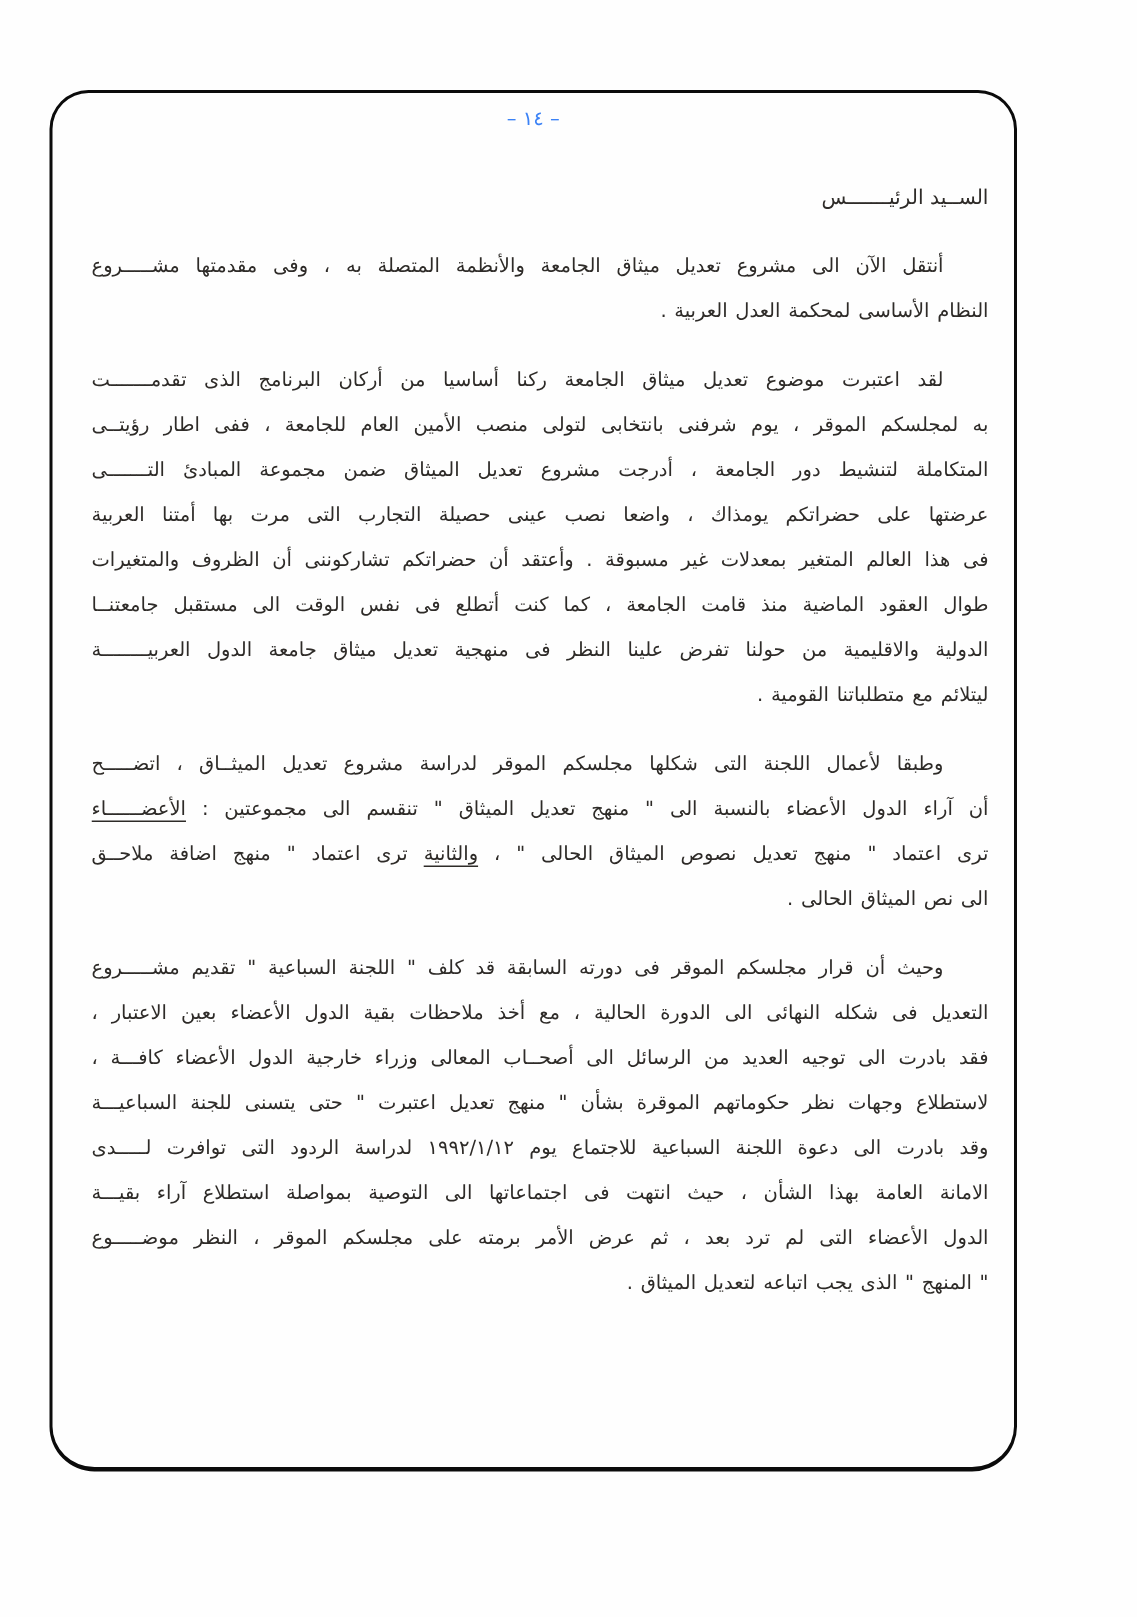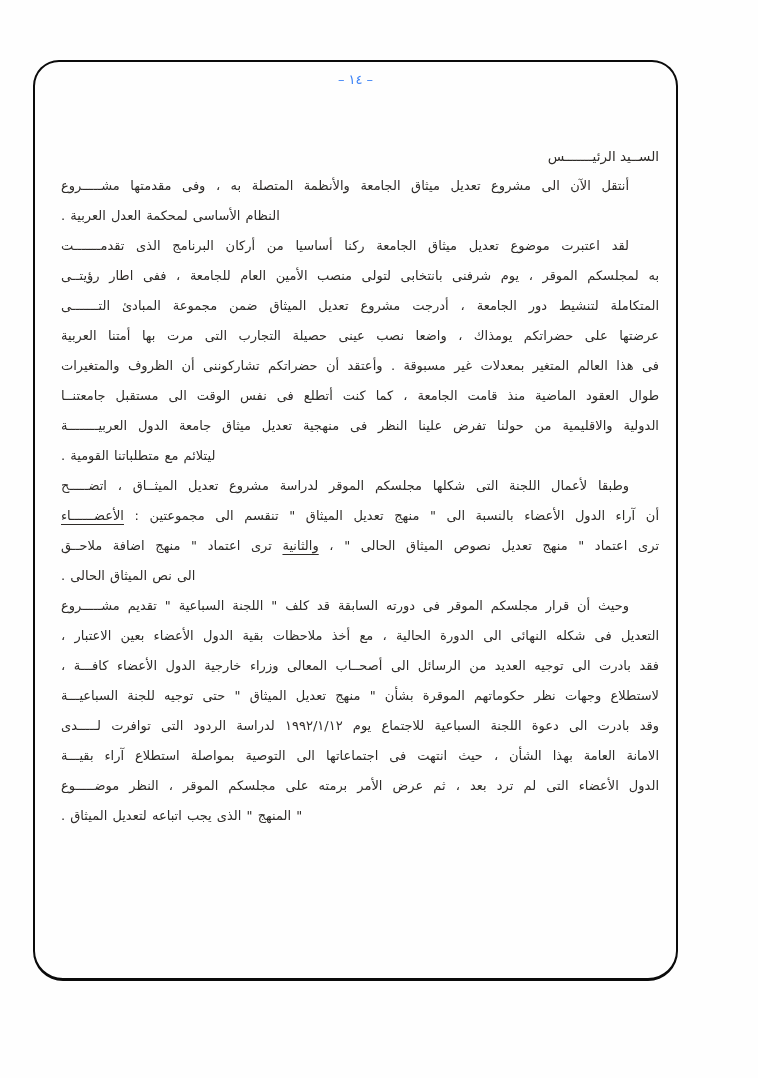--- a/index.html
+++ b/index.html
@@ -31,32 +31,32 @@
     letter-spacing: 1px;
     color: #3b82f6;
     direction: rtl;
   }
   .content {
     direction: rtl;
     padding: 0 17px 0 26px;
     font-size: 13px;
   }
   .salutation {
-    margin-top: 54px;
+    margin-top: 30px;
     line-height: 30px;
     font-size: 13.5px;
     text-align: right;
     white-space: nowrap;
   }
-  .paragraph { margin-top: 0; }
+  .paragraph { margin-top: 16px; }
   .line {
     line-height: 30px;
     height: 30px;
     overflow: hidden;
-    text-align: left;
+    text-align: right;
     word-spacing: 1px;
   }
   .line.j { text-align: justify; text-align-last: justify; }
   .line.ind { padding-right: 30px; }
   .u { text-decoration: underline; text-underline-offset: 4px; }
 </style>
 </head>
 <body>
 
 <div class="scan-page">
@@ -82,21 +82,21 @@
           <div class="paragraph">
             <div class="line j ind"><span>وطبقا لأعمال اللجنة التى شكلها مجلسكم الموقر لدراسة مشروع تعديل الميثــاق ، اتضـــــح</span></div>
             <div class="line j"><span>أن آراء الدول الأعضاء بالنسبة الى " منهج تعديل الميثاق " تنقسم الى مجموعتين : </span><span class="u">الأعضــــــاء</span></div>
             <div class="line j"><span>ترى اعتماد " منهج تعديل نصوص الميثاق الحالى " ، </span><span class="u">والثانية</span><span> ترى اعتماد " منهج اضافة ملاحــق</span></div>
             <div class="line"><span>الى نص الميثاق الحالى .</span></div>
           </div>
           <div class="paragraph">
             <div class="line j ind"><span>وحيث أن قرار مجلسكم الموقر فى دورته السابقة قد كلف " اللجنة السباعية " تقديم مشـــــروع</span></div>
             <div class="line j"><span>التعديل فى شكله النهائى الى الدورة الحالية ، مع أخذ ملاحظات بقية الدول الأعضاء بعين الاعتبار ،</span></div>
             <div class="line j"><span>فقد بادرت الى توجيه العديد من الرسائل الى أصحــاب المعالى وزراء خارجية الدول الأعضاء كافـــة ،</span></div>
-            <div class="line j"><span>لاستطلاع وجهات نظر حكوماتهم الموقرة بشأن " منهج تعديل الميثاق " حتى توجيه للجنة السباعيـــة</span></div>
+            <div class="line j"><span>لاستطلاع وجهات نظر حكوماتهم الموقرة بشأن " منهج تعديل اعتبرت " حتى يتسنى للجنة السباعيـــة</span></div>
             <div class="line j"><span>وقد بادرت الى دعوة اللجنة السباعية للاجتماع يوم ١٩٩٢/١/١٢ لدراسة الردود التى توافرت لـــــدى</span></div>
             <div class="line j"><span>الامانة العامة بهذا الشأن ، حيث انتهت فى اجتماعاتها الى التوصية بمواصلة استطلاع آراء بقيـــة</span></div>
             <div class="line j"><span>الدول الأعضاء التى لم ترد بعد ، ثم عرض الأمر برمته على مجلسكم الموقر ، النظر موضـــــوع</span></div>
             <div class="line"><span>" المنهج " الذى يجب اتباعه لتعديل الميثاق .</span></div>
           </div>
         </div>
     </div>
   </div>
 </div>
 

